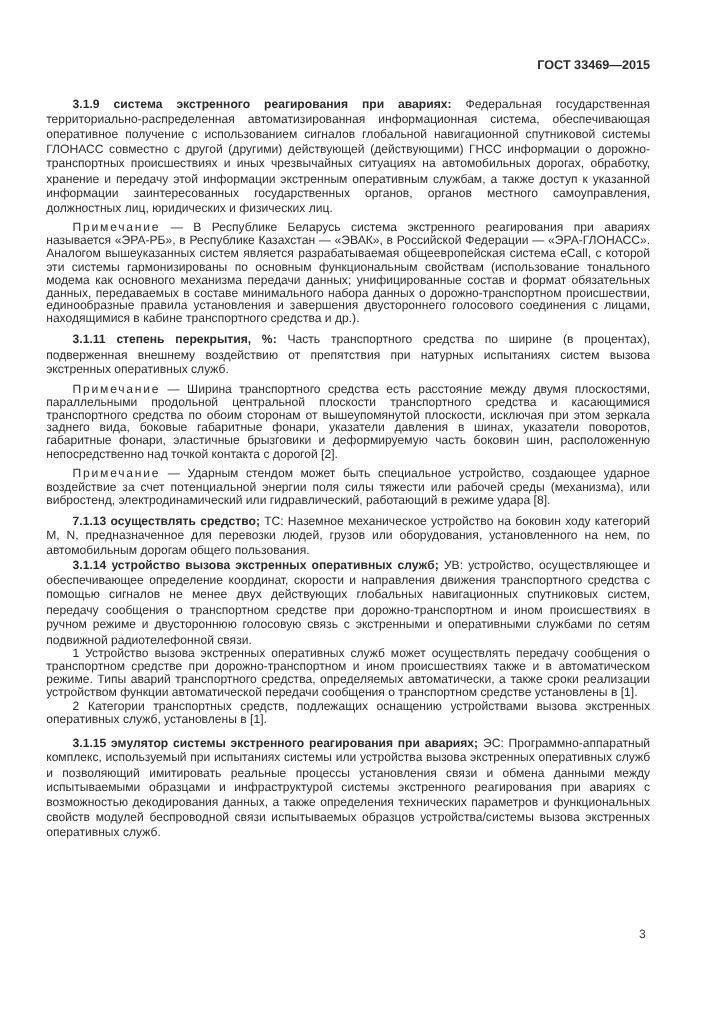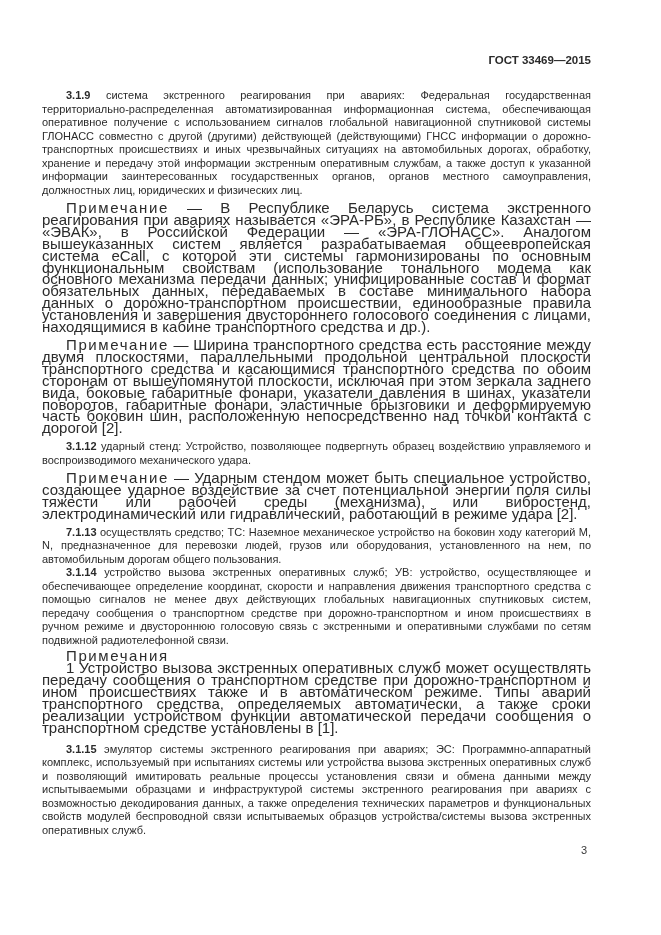--- a/index.html
+++ b/index.html
@@ -37,24 +37,24 @@
     text-indent: 24px;
   }
   .term-para {
     font-size: 11px;
     line-height: 13.5px;
   }
   .term-number {
     font-weight: bold;
   }
   .term-label {
-    font-weight: normal;
+    font-weight: bold;
   }
   .note-para, .note-item, .notes-title {
-    font-size: 15px;
+    font-size: 11px;
     line-height: 11.9px;
   }
   .note-para {
     margin-top: 5px !important;
     margin-bottom: 6px !important;
   }
   .note-label, .notes-title {
     letter-spacing: 1.6px;
   }
   .notes-title {
@@ -78,24 +78,24 @@
 <body>
 
 <div class="page">
   <div class="doc-header">
     <span>ГОСТ 33469—2015</span>
   </div>
 
   <div class="content">
       <p class="term-para"><span class="term-number">3.1.9 </span><span class="term-label">система экстренного реагирования при авариях:</span> <span class="term-body">Федеральная государственная территориально-распределенная автоматизированная информационная система, обеспечивающая оперативное получение с использованием сигналов глобальной навигационной спутниковой системы ГЛОНАСС совместно с другой (другими) действующей (действующими) ГНСС информации о дорожно-транспортных происшествиях и иных чрезвычайных ситуациях на автомобильных дорогах, обработку, хранение и передачу этой информации экстренным оперативным службам, а также доступ к указанной информации заинтересованных государственных органов, органов местного самоуправления, должностных лиц, юридических и физических лиц.</span></p>
       <p class="note-para"><span class="note-label">Примечание</span> <span class="note-body">— В Республике Беларусь система экстренного реагирования при авариях называется «ЭРА-РБ», в Республике Казахстан — «ЭВАК», в Российской Федерации — «ЭРА-ГЛОНАСС». Аналогом вышеуказанных систем является разрабатываемая общеевропейская система eCall, с которой эти системы гармонизированы по основным функциональным свойствам (использование тонального модема как основного механизма передачи данных; унифицированные состав и формат обязательных данных, передаваемых в составе минимального набора данных о дорожно-транспортном происшествии, единообразные правила установления и завершения двустороннего голосового соединения с лицами, находящимися в кабине транспортного средства и др.).</span></p>
+      <p class="term-para"><span class="term-number">3.1.11 </span><span class="term-label">степень перекрытия, %:</span> <span class="term-body">Часть транспортного средства по ширине (в процентах), подверженная внешнему воздействию от препятствия при натурных испытаниях систем вызова экстренных оперативных служб.</span></p>
       <p class="note-para"><span class="note-label">Примечание</span> <span class="note-body">— Ширина транспортного средства есть расстояние между двумя плоскостями, параллельными продольной центральной плоскости транспортного средства и касающимися транспортного средства по обоим сторонам от вышеупомянутой плоскости, исключая при этом зеркала заднего вида, боковые габаритные фонари, указатели давления в шинах, указатели поворотов, габаритные фонари, эластичные брызговики и деформируемую часть боковин шин, расположенную непосредственно над точкой контакта с дорогой [2].</span></p>
-      <p class="term-para"><span class="term-number">3.1.12 </span><span class="term-label">ударный стенд:</span> <span class="term-body">Устройство, позволяющее подвергнуть образец воздействию управляемого и воспроизводимого механического удара.</span></p>
-      <p class="note-para"><span class="note-label">Примечание</span> <span class="note-body">— Ударным стендом может быть специальное устройство, создающее ударное воздействие за счет потенциальной энергии поля силы тяжести или рабочей среды (механизма), или вибростенд, электродинамический или гидравлический, работающий в режиме удара [2].</span></p>
+      <p class="note-para"><span class="note-label">Примечание</span> <span class="note-body">— Ударным стендом может быть специальное устройство, создающее ударное воздействие за счет потенциальной энергии поля силы тяжести или рабочей среды (механизма), или вибростенд, электродинамический или гидравлический, работающий в режиме удара [8].</span></p>
       <p class="term-para"><span class="term-number">7.1.13 </span><span class="term-label">осуществлять средство;</span> <span class="term-body">ТС: Наземное механическое устройство на боковин ходу категорий M, N, предназначенное для перевозки людей, грузов или оборудования, установленного на нем, по автомобильным дорогам общего пользования.</span></p>
       <p class="term-para"><span class="term-number">3.1.14 </span><span class="term-label">устройство вызова экстренных оперативных служб;</span> <span class="term-body">УВ: устройство, осуществляющее и обеспечивающее определение координат, скорости и направления движения транспортного средства с помощью сигналов не менее двух действующих глобальных навигационных спутниковых систем, передачу сообщения о транспортном средстве при дорожно-транспортном и ином происшествиях в ручном режиме и двустороннюю голосовую связь с экстренными и оперативными службами по сетям подвижной радиотелефонной связи.</span></p>
-      <p class="notes-title">Примечания</p>
       <p class="note-item">1 Устройство вызова экстренных оперативных служб может осуществлять передачу сообщения о транспортном средстве при дорожно-транспортном и ином происшествиях также и в автоматическом режиме. Типы аварий транспортного средства, определяемых автоматически, а также сроки реализации устройством функции автоматической передачи сообщения о транспортном средстве установлены в [1].</p>
+      <p class="note-item">2 Категории транспортных средств, подлежащих оснащению устройствами вызова экстренных оперативных служб, установлены в [1].</p>
       <p class="term-para"><span class="term-number">3.1.15 </span><span class="term-label">эмулятор системы экстренного реагирования при авариях;</span> <span class="term-body">ЭС: Программно-аппаратный комплекс, используемый при испытаниях системы или устройства вызова экстренных оперативных служб и позволяющий имитировать реальные процессы установления связи и обмена данными между испытываемыми образцами и инфраструктурой системы экстренного реагирования при авариях с возможностью декодирования данных, а также определения технических параметров и функциональных свойств модулей беспроводной связи испытываемых образцов устройства/системы вызова экстренных оперативных служб.</span></p>
     </div>
 
   <div class="page-number">3</div>
 </div>
 
 </body></html>

